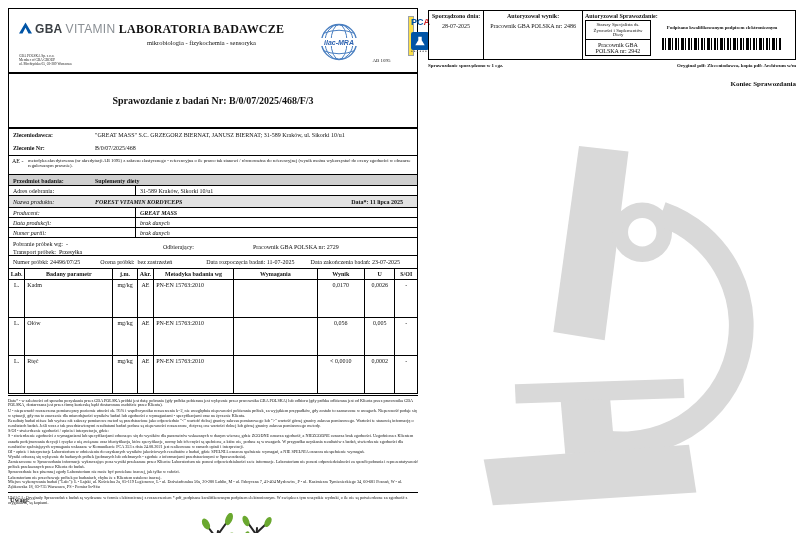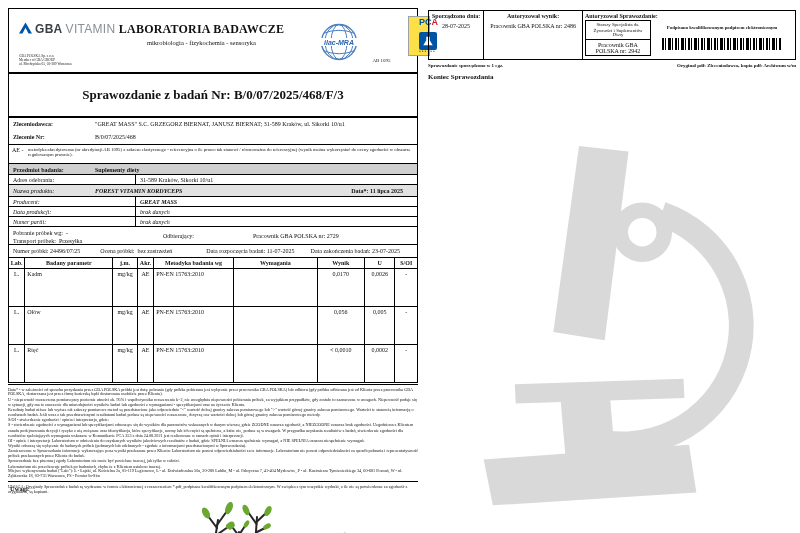--- a/index.html
+++ b/index.html
@@ -12,30 +12,30 @@
   .gba-logo { position:absolute; left:10px; top:11px; display:flex; align-items:center; gap:3px; font-family:"Liberation Sans", sans-serif; }
   .gba-bold { font-size:12px; font-weight:bold; color:#3a3f44; letter-spacing:.3px; }
   .gba-light { font-size:12px; color:#8a8f94; letter-spacing:.3px; }
   .gba-addr-outer { position:absolute; left:10px; top:45px; height:14px; }
   .gba-addr { transform:scale(.58); transform-origin:0 0; width:180px; font-size:6px; line-height:1.2; color:#222; }
   .lab-head { position:absolute; left:105px; top:13px; width:175px; text-align:center; }
   .lab-title { font-size:12px; font-weight:bold; letter-spacing:.2px; }
   .lab-sub { font-size:6.5px; margin-top:2px; }
   .ilac { position:absolute; left:310px; top:13px; }
   .pca { position:absolute; left:355px; top:7px; width:35px; text-align:center; }
-  .pca-box { border:1px solid #9aa0a6; background:#fde047; padding:1px 10px 2px;margin-left:44px; }
+  .pca-box { border:1px solid #9aa0a6; background:#fde047; padding:1px 2px 2px;margin-left:44px; }
   .pca-word { font-family:"Liberation Sans", sans-serif; font-weight:bold; font-size:9px; line-height:1; }
   .pca-word .b { color:#0054a6; } .pca-word .r { color:#d22027; }
   .pca-sub-outer { height:4px; overflow:hidden; }
   .pca-sub { transform:scale(.42); transform-origin:50% 0; font-size:6px; color:#555; white-space:nowrap; }
   .pca-flask { width:18px; height:18px; background:#0054a6; border-radius:2px; margin:1px auto 0; display:flex; align-items:center; justify-content:center; }
   .pca-dots { font-size:3px; color:#444; letter-spacing:1px; line-height:3px; }
   .pca-num { font-size:5px; margin-top:2px; color:#222; }
 
-  .title-bar { border:1.4px solid #000; border-top:2px solid #000; border-bottom:2px solid #000; text-align:center; font-weight:bold; font-size:13px; padding:13px 0; }
+  .title-bar { border:1.4px solid #000; border-top:2px solid #000; border-bottom:2px solid #000; text-align:center; font-weight:bold; font-size:10px; padding:21px 0; }
 
   .info { border-left:1.4px solid #000; border-right:1.4px solid #000; font-size:6px; }
   .row { position:relative; }
   .lblb { font-weight:bold; }
   .r-zlec { height:13px; padding-top:3px; }
   .r-zlec .lab { position:absolute; left:4px; top:3px; }
   .r-zlec .val { margin-left:86px; }
   .r-ae { border-top:1px solid #000; height:19px; display:flex; padding:2px 3px; }
   .ae-code { font-size:6px; width:16px; flex:none; }
   .ae-note-outer { flex:1; height:15px; overflow:visible; }
@@ -88,21 +88,21 @@
   .praccell { border:1px solid #000; border-top:none; padding:1.5px 1px; }
   .c3-right { flex:1; text-align:center; padding:0 2px; }
   .sign-outer { height:10px; margin-top:5px; overflow:visible; }
   .sign { transform:scale(.8); transform-origin:50% 0; font-weight:bold; font-size:6px; white-space:nowrap; }
   .barcode { width:120px; height:12px; margin:3px auto 0;
     background:repeating-linear-gradient(90deg,#000 0 2px,#fff 2px 3px,#000 3px 4px,#fff 4px 6px,#000 6px 9px,#fff 9px 10px,#000 10px 11px,#fff 11px 13px); }
   .subrow { display:flex; justify-content:space-between; margin-top:3px; height:8px; }
   .subrow .sm { transform:scale(.82); font-weight:bold; font-size:6px; white-space:nowrap; }
   .subrow .sm.left { transform-origin:0 0; }
   .subrow .sm.right { transform-origin:100% 0; }
-  .koniec { text-align:left; font-weight:bold; font-size:7px; margin-top:2px; }
+  .koniec { text-align:right; font-weight:bold; font-size:7px; margin-top:9px; }
   .scope { position:absolute; left:30px; top:112px; }
 </style>
 </head>
 <body>
 
 <div class="page1">
 
   <div class="hdr">
     <div class="gba-logo">
       <span>

